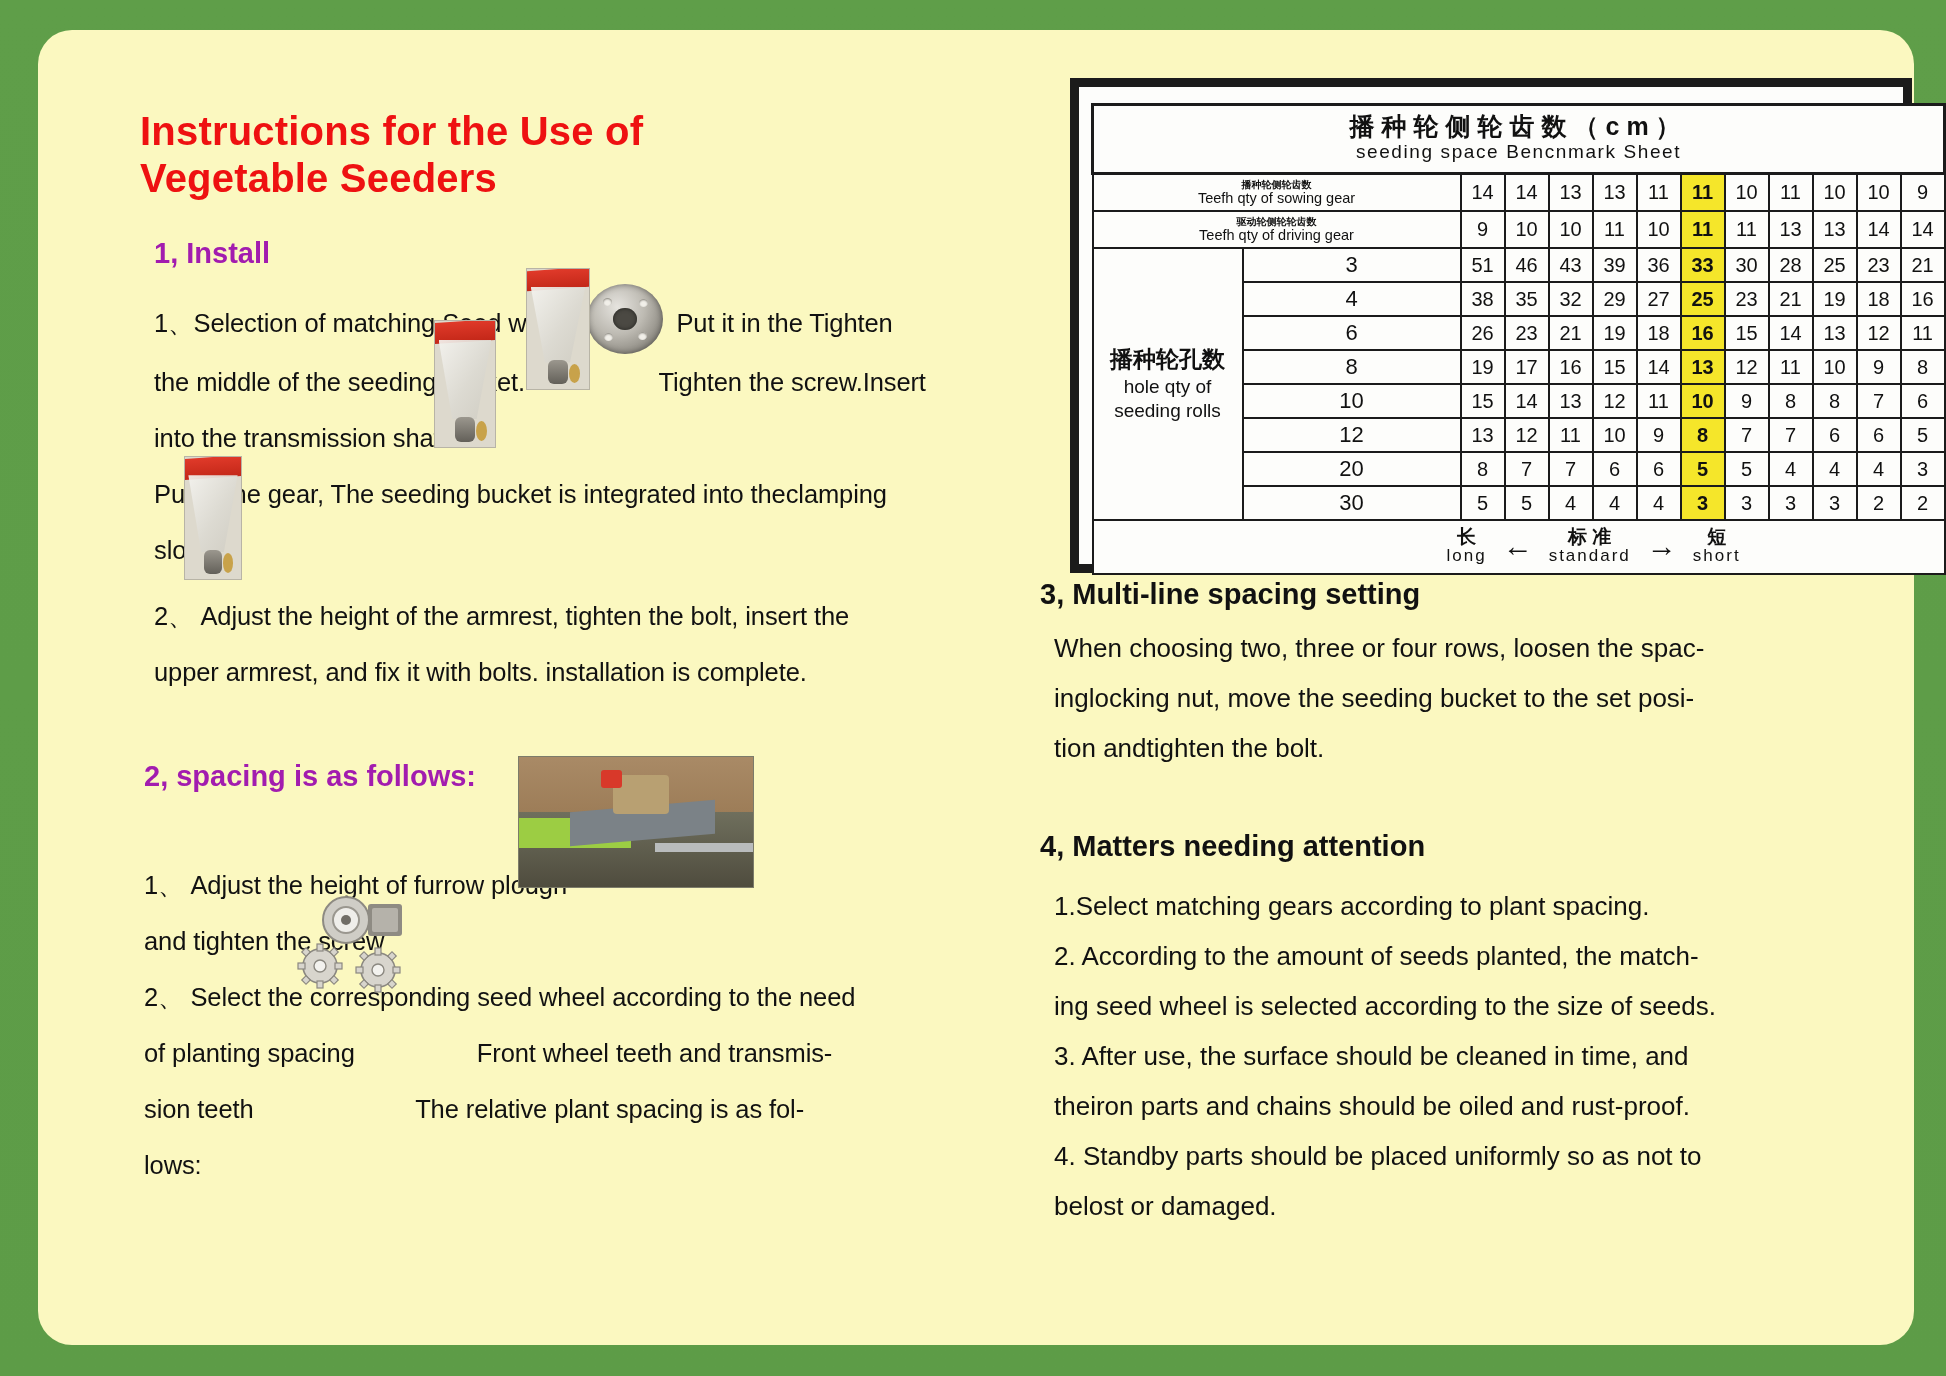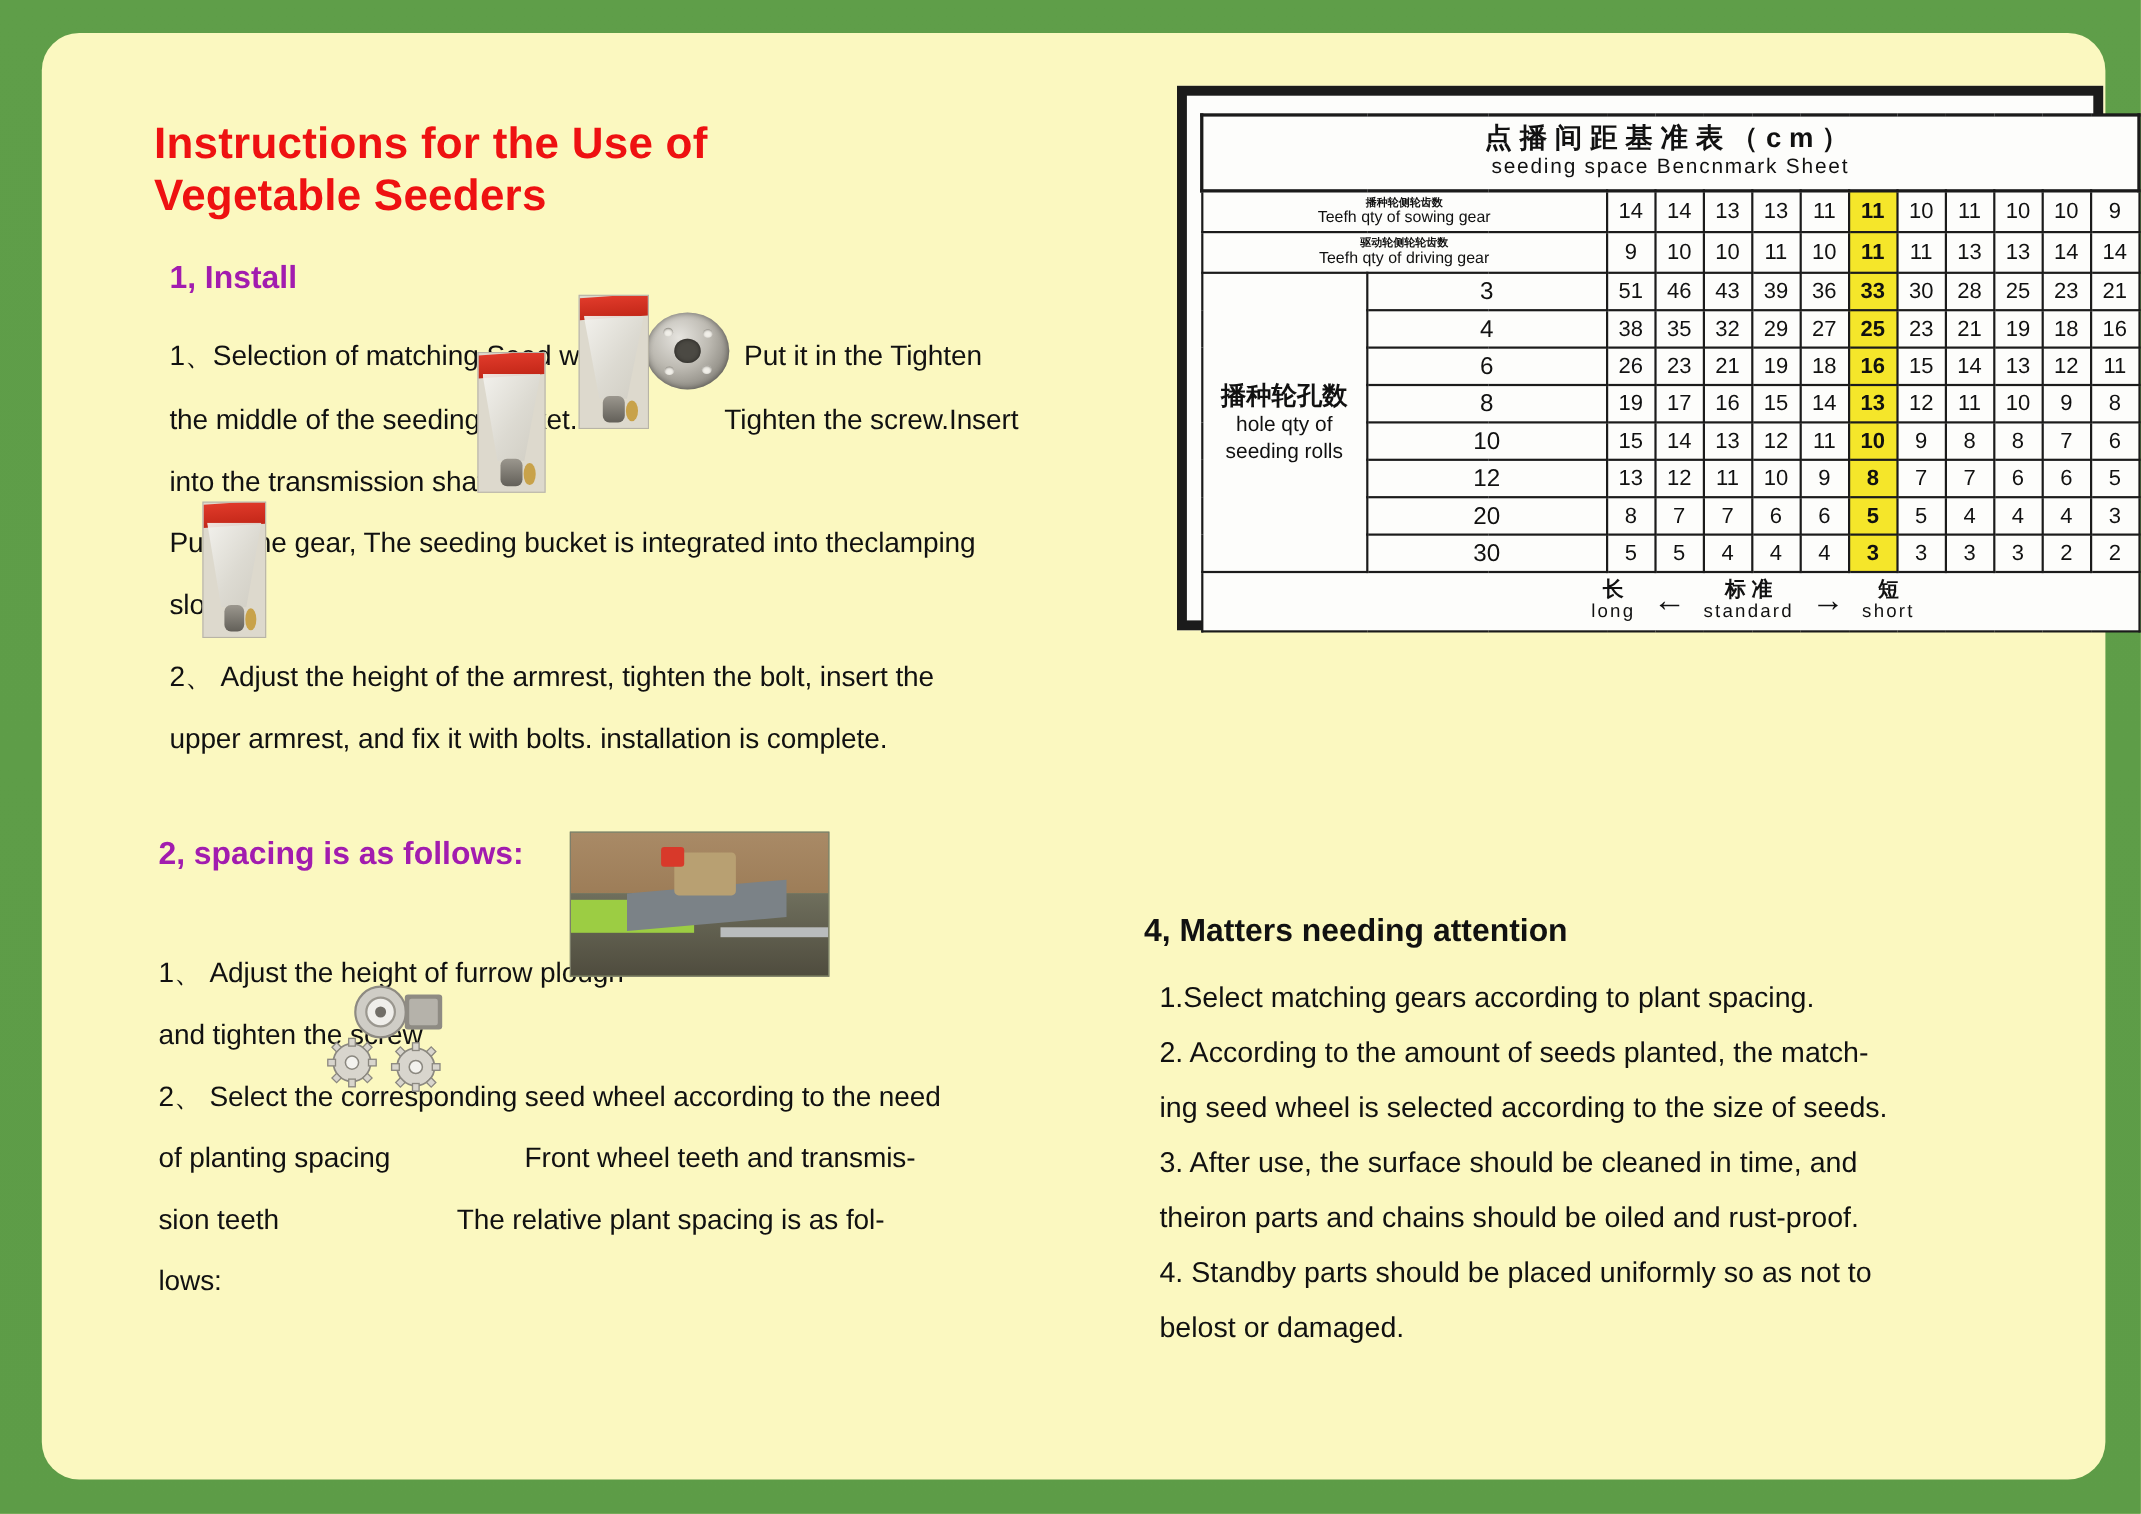--- a/index.html
+++ b/index.html
@@ -427,21 +427,21 @@
             <col style="width:44px">
             <col style="width:44px">
             <col style="width:44px">
           <col style="width:44px">
             <col style="width:44px">
             <col style="width:44px">
         </colgroup>
         <tbody id="tbody-main">
             <tr>
               <td class="title-cell" colspan="14">
-                <div class="t-cn">点播间距基准表（cm）</div>
+                <div class="t-cn">播种轮侧轮齿数（cm）</div>
                 <div class="t-en">seeding space Bencnmark  Sheet</div>
               </td>
             </tr>
             <tr>
               <td class="lbl" colspan="3">
                 <span class="cn">播种轮侧轮齿数</span>
                 <span class="en">Teefh qty of sowing gear</span>
               </td>
               <td class="num">14</td>
               <td class="num">14</td>
@@ -605,20 +605,28 @@
                     <span class="cn">短</span>
                     <span class="en">short</span>
                   </span>
                 </div>
               </td>
             </tr>
           </tbody>
       </table>
     </div>
 
+    <div id="sec3">
+      <div class="r-head">3, Multi-line spacing setting</div>
+      <div class="r-body">
+        <div>When choosing two, three or four rows, loosen the spac-</div>
+        <div>inglocking nut, move the seeding bucket to the set posi-</div>
+        <div>tion andtighten the bolt.</div>
+      </div>
+    </div>
 
     <div id="sec4">
       <div class="r-head">4, Matters needing attention</div>
       <div class="r-body">
         <div>1.Select matching gears according to plant spacing.</div>
         <div>2. According to the amount of seeds planted, the match-</div>
         <div>ing seed wheel is selected according to the size of seeds.</div>
         <div>3. After use, the surface should be cleaned in time, and</div>
         <div>theiron parts and chains should be oiled and rust-proof.</div>
         <div>4. Standby parts should be placed uniformly so as not to</div>

